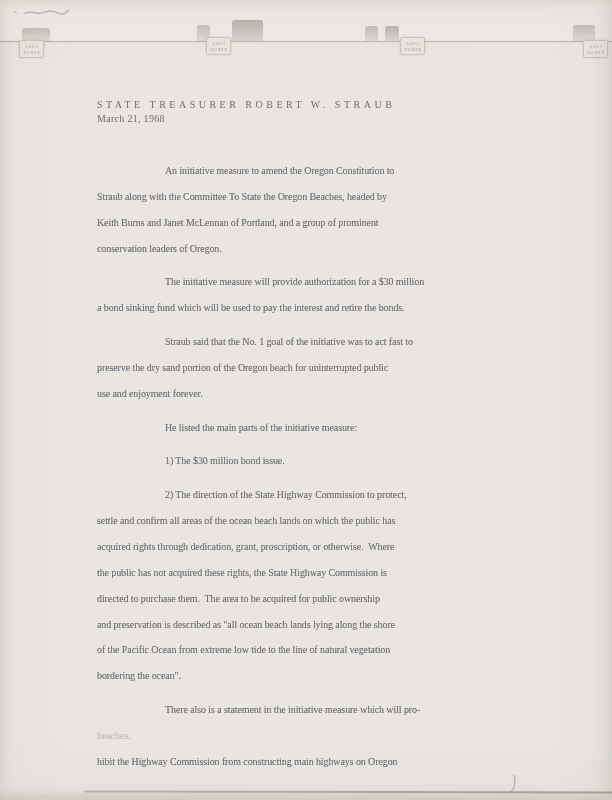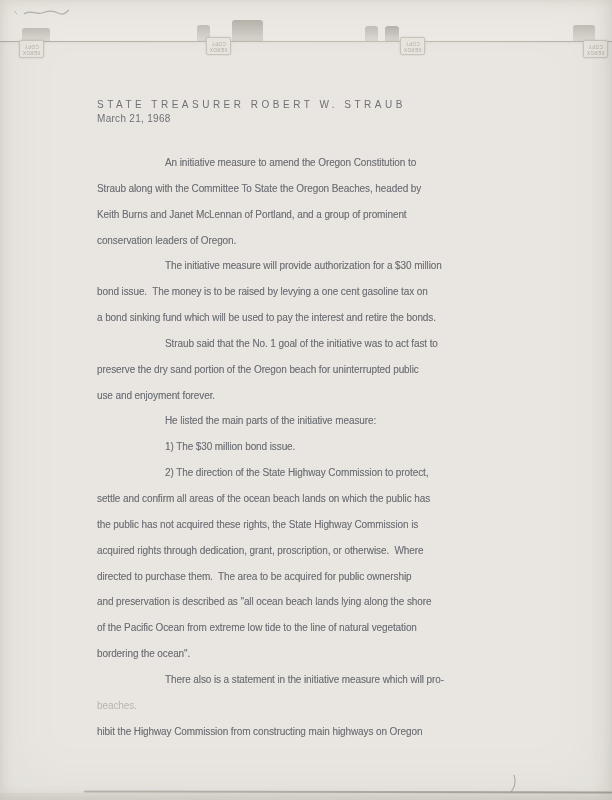--- a/index.html
+++ b/index.html
@@ -2,21 +2,21 @@
 <html><head>
 <meta charset="utf-8">
 <style>
   html, body { margin: 0; padding: 0; background: #d8d5cf; }
   .scan {
     position: relative;
     width: 612px;
     height: 800px;
     background: #e9e6e1;
     overflow: hidden;
-    font-family: Liberation Sans, sans-serif;
+    font-family: Liberation Serif, serif;
   }
   .scanner-strip {
     position: absolute; left: 0; top: 0; right: 0; height: 41px;
     background: #edeae5;
   }
   .paper-edge {
     position: absolute; left: 0; top: 41px; right: 0; height: 1px;
     background: linear-gradient(to right, #b3afa8, #c3bfb8 60%, #b6b2ab);
     box-shadow: 0 1px 2px rgba(90,85,75,0.08);
   }
@@ -51,21 +51,21 @@
   .doc-title { letter-spacing: 3.5px; white-space: pre; }
   .doc-date { letter-spacing: 0.3px; white-space: pre; }
   .body-lines { position: absolute; left: 0; top: 52px; width: 505px; }
   .line {
     font-size: 10px;
     line-height: 25.85px;
     letter-spacing: -0.1px;
     white-space: pre;
     text-shadow: 0 0 0.5px rgba(110,112,118,0.45);
   }
-  .line.indent { padding-left: 68px; }
+  .line.indent { padding-left: 68px; margin-top: 8px; }
   .line.faded { color: #b7b4ad; text-shadow: none; }
   .bottom-strip {
     position: absolute; left: 0; right: 0; top: 793px; bottom: 0;
     background: #e3e0da;
   }
   .bottom-edge {
     position: absolute; left: 84px; right: 0; top: 791px; height: 2px;
     background: linear-gradient(to right, rgba(125,119,108,0.40), rgba(125,119,108,0.60));
     border-radius: 1px;
     transform: rotate(0.12deg);
@@ -123,31 +123,30 @@
     <div class="doc-header">
       <div class="doc-title">STATE TREASURER ROBERT W. STRAUB</div>
       <div class="doc-date">March 21, 1968</div>
     </div>
     <div class="body-lines">
         <div class="line indent">An initiative measure to amend the Oregon Constitution to</div>
         <div class="line">Straub along with the Committee To State the Oregon Beaches, headed by</div>
         <div class="line">Keith Burns and Janet McLennan of Portland, and a group of prominent</div>
         <div class="line">conservation leaders of Oregon.</div>
         <div class="line indent">The initiative measure will provide authorization for a $30 million</div>
-        <div class="line">bond issue.  The money is to be raised by levying a one cent gasoline tax on</div>
         <div class="line">a bond sinking fund which will be used to pay the interest and retire the bonds.</div>
         <div class="line indent">Straub said that the No. 1 goal of the initiative was to act fast to</div>
         <div class="line">preserve the dry sand portion of the Oregon beach for uninterrupted public</div>
         <div class="line">use and enjoyment forever.</div>
         <div class="line indent">He listed the main parts of the initiative measure:</div>
         <div class="line indent">1) The $30 million bond issue.</div>
         <div class="line indent">2) The direction of the State Highway Commission to protect,</div>
         <div class="line">settle and confirm all areas of the ocean beach lands on which the public has</div>
+        <div class="line">acquired rights through dedication, grant, proscription, or otherwise.  Where</div>
         <div class="line">the public has not acquired these rights, the State Highway Commission is</div>
-        <div class="line">acquired rights through dedication, grant, proscription, or otherwise.  Where</div>
         <div class="line">directed to purchase them.  The area to be acquired for public ownership</div>
         <div class="line">and preservation is described as "all ocean beach lands lying along the shore</div>
         <div class="line">of the Pacific Ocean from extreme low tide to the line of natural vegetation</div>
         <div class="line">bordering the ocean".</div>
         <div class="line indent">There also is a statement in the initiative measure which will pro-</div>
         <div class="line faded">beaches.</div>
         <div class="line">hibit the Highway Commission from constructing main highways on Oregon</div>
       </div>
   </div>
 

